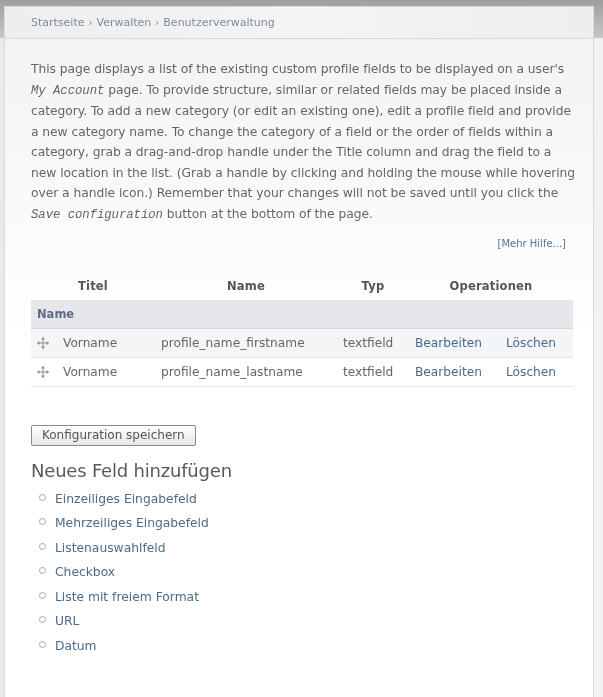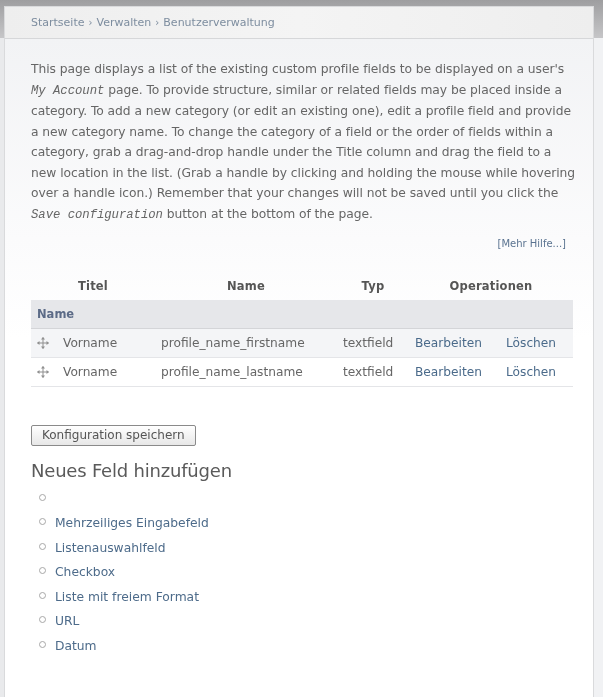--- a/index.html
+++ b/index.html
@@ -227,21 +227,21 @@
           <td><a href="#">Löschen</a></td>
         </tr>
       </tbody>
     </table>
 
     <button class="save-btn">Konfiguration speichern</button>
 
     <h2 class="add-title">Neues Feld hinzufügen</h2>
 
     <ul class="add-list">
-      <li><span class="bullet"></span></li>
+      <li><span class="bullet"></span><a href="#">Einzeiliges Eingabefeld</a></li>
       <li><span class="bullet"></span><a href="#">Mehrzeiliges Eingabefeld</a></li>
       <li><span class="bullet"></span><a href="#">Listenauswahlfeld</a></li>
       <li><span class="bullet"></span><a href="#">Checkbox</a></li>
       <li><span class="bullet"></span><a href="#">Liste mit freiem Format</a></li>
       <li><span class="bullet"></span><a href="#">URL</a></li>
       <li><span class="bullet"></span><a href="#">Datum</a></li>
     </ul>
   </div>
 </div>
 

